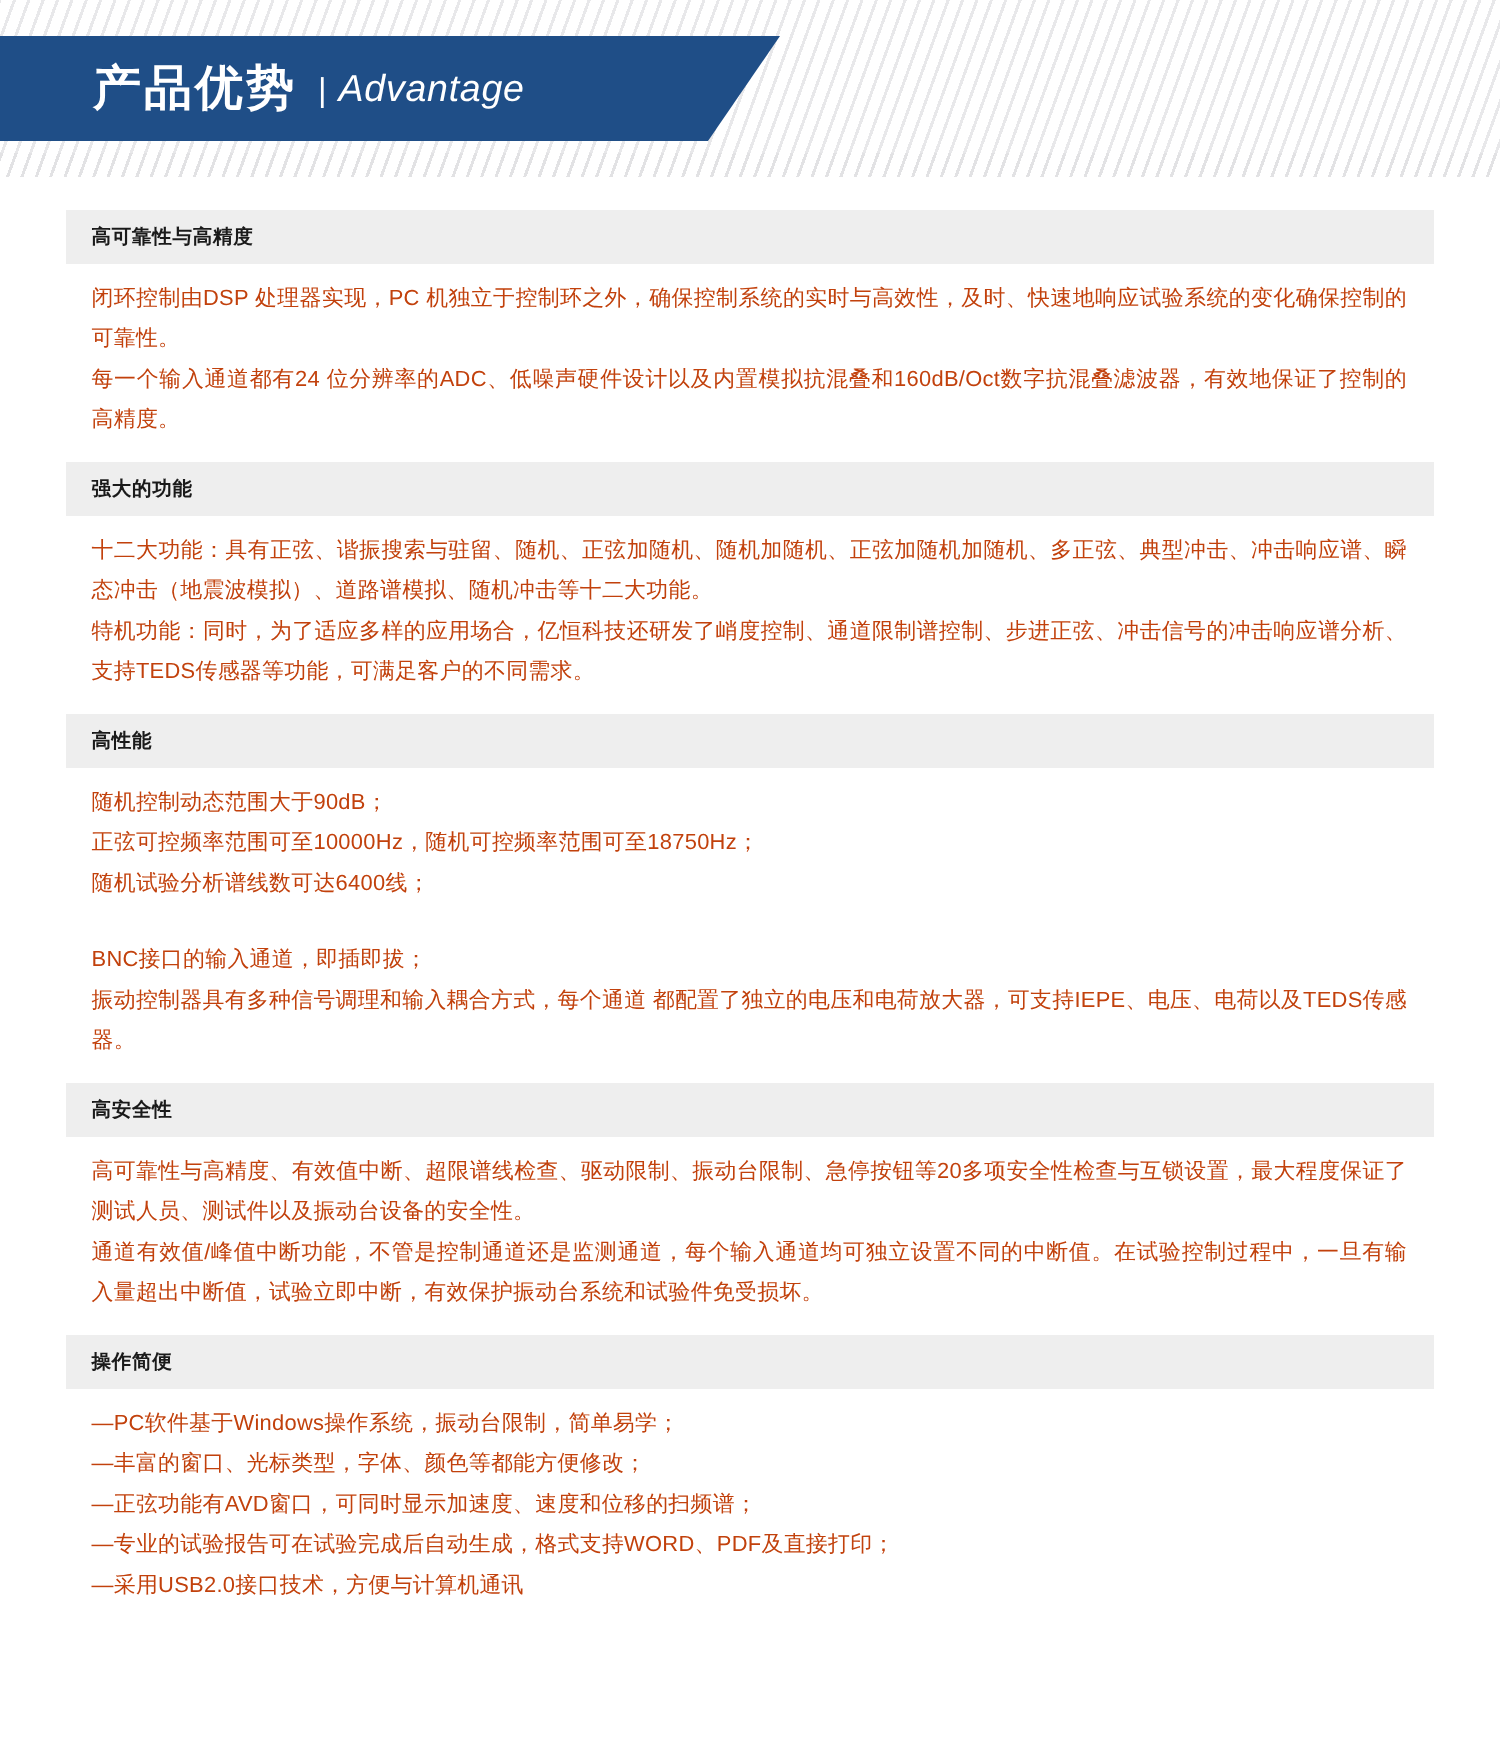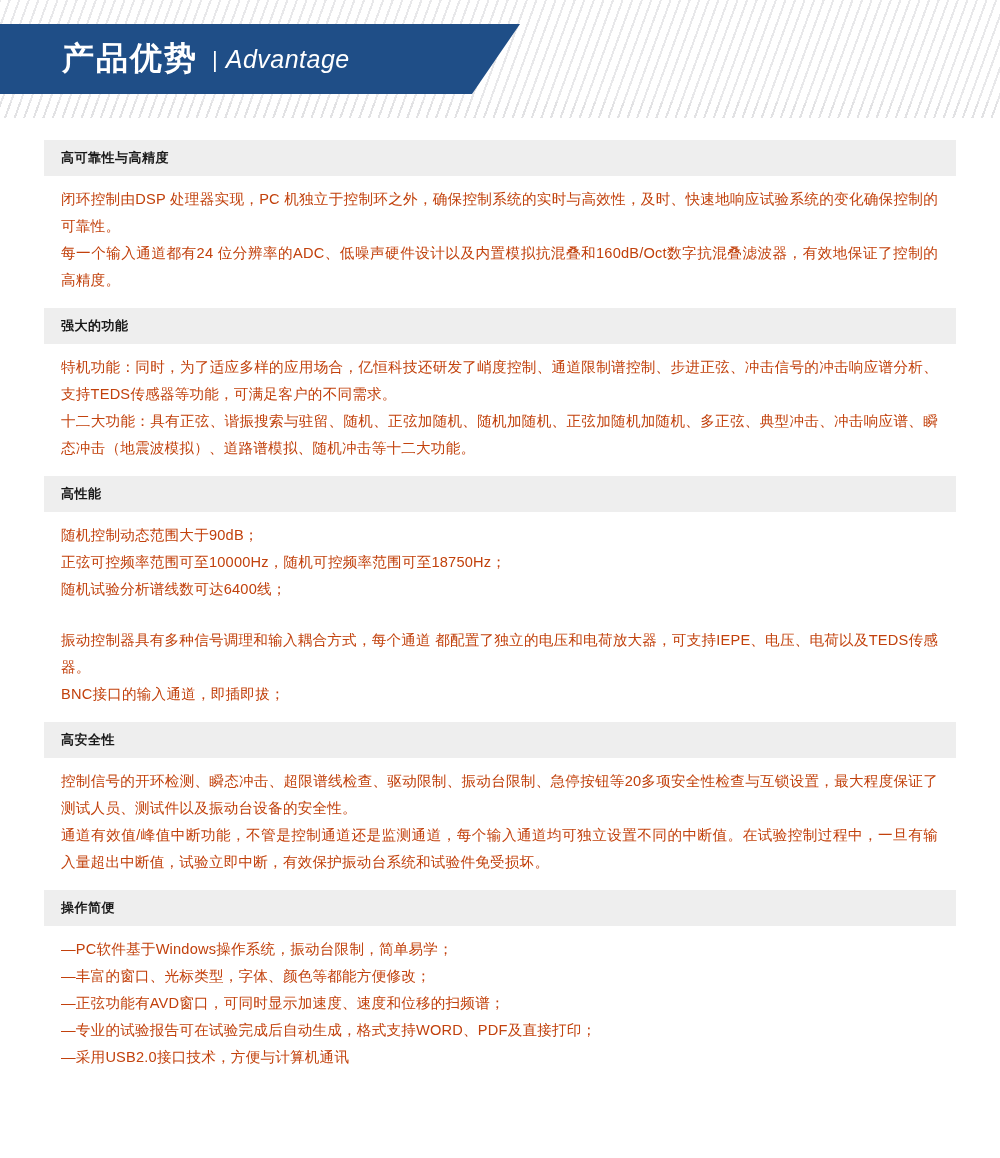--- a/index.html
+++ b/index.html
@@ -156,49 +156,49 @@
       <p class="para">闭环控制由DSP 处理器实现，PC 机独立于控制环之外，确保控制系统的实时与高效性，及时、快速地响应试验系统的变化确保控制的可靠性。</p>
       <p class="para">每一个输入通道都有24 位分辨率的ADC、低噪声硬件设计以及内置模拟抗混叠和160dB/Oct数字抗混叠滤波器，有效地保证了控制的高精度。</p>
     </div>
   </div>
 
   <div class="section">
     <div class="section-head">
       <span class="section-head-title">强大的功能</span>
     </div>
     <div class="section-body">
+      <p class="para">十二大功能：具有正弦、谐振搜索与驻留、随机、正弦加随机、随机加随机、正弦加随机加随机、多正弦、典型冲击、冲击响应谱、瞬态冲击（地震波模拟）、道路谱模拟、随机冲击等十二大功能。</p>
       <p class="para">特机功能：同时，为了适应多样的应用场合，亿恒科技还研发了峭度控制、通道限制谱控制、步进正弦、冲击信号的冲击响应谱分析、支持TEDS传感器等功能，可满足客户的不同需求。</p>
-      <p class="para">十二大功能：具有正弦、谐振搜索与驻留、随机、正弦加随机、随机加随机、正弦加随机加随机、多正弦、典型冲击、冲击响应谱、瞬态冲击（地震波模拟）、道路谱模拟、随机冲击等十二大功能。</p>
     </div>
   </div>
 
   <div class="section">
     <div class="section-head">
       <span class="section-head-title">高性能</span>
     </div>
     <div class="section-body">
       <p class="para">随机控制动态范围大于90dB；</p>
       <p class="para">正弦可控频率范围可至10000Hz，随机可控频率范围可至18750Hz；</p>
       <p class="para">随机试验分析谱线数可达6400线；</p>
     </div>
   </div>
 
   <div class="section">
     <div class="section-body">
+      <p class="para">BNC接口的输入通道，即插即拔；</p>
       <p class="para">振动控制器具有多种信号调理和输入耦合方式，每个通道 都配置了独立的电压和电荷放大器，可支持IEPE、电压、电荷以及TEDS传感器。</p>
-      <p class="para">BNC接口的输入通道，即插即拔；</p>
     </div>
   </div>
 
   <div class="section">
     <div class="section-head">
       <span class="section-head-title">高安全性</span>
     </div>
     <div class="section-body">
-      <p class="para">控制信号的开环检测、瞬态冲击、超限谱线检查、驱动限制、振动台限制、急停按钮等20多项安全性检查与互锁设置，最大程度保证了测试人员、测试件以及振动台设备的安全性。</p>
+      <p class="para">高可靠性与高精度、有效值中断、超限谱线检查、驱动限制、振动台限制、急停按钮等20多项安全性检查与互锁设置，最大程度保证了测试人员、测试件以及振动台设备的安全性。</p>
       <p class="para">通道有效值/峰值中断功能，不管是控制通道还是监测通道，每个输入通道均可独立设置不同的中断值。在试验控制过程中，一旦有输入量超出中断值，试验立即中断，有效保护振动台系统和试验件免受损坏。</p>
     </div>
   </div>
 
   <div class="section">
     <div class="section-head">
       <span class="section-head-title">操作简便</span>
     </div>
     <div class="section-body">
       <p class="para">—PC软件基于Windows操作系统，振动台限制，简单易学；</p>

